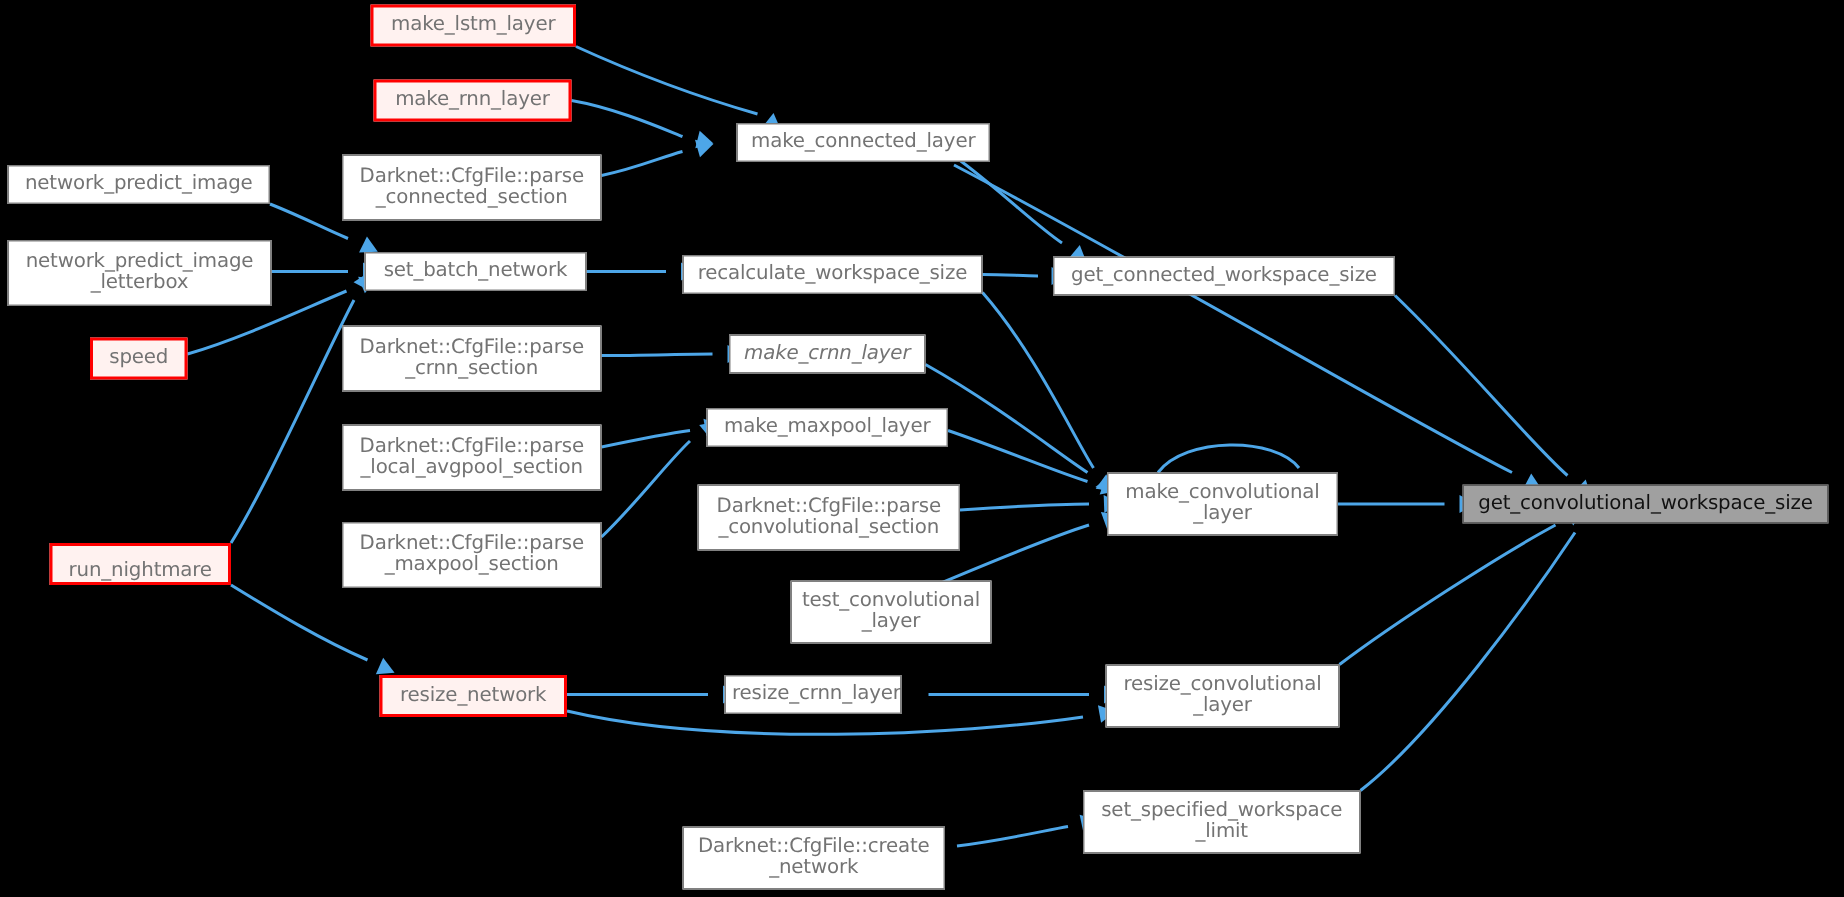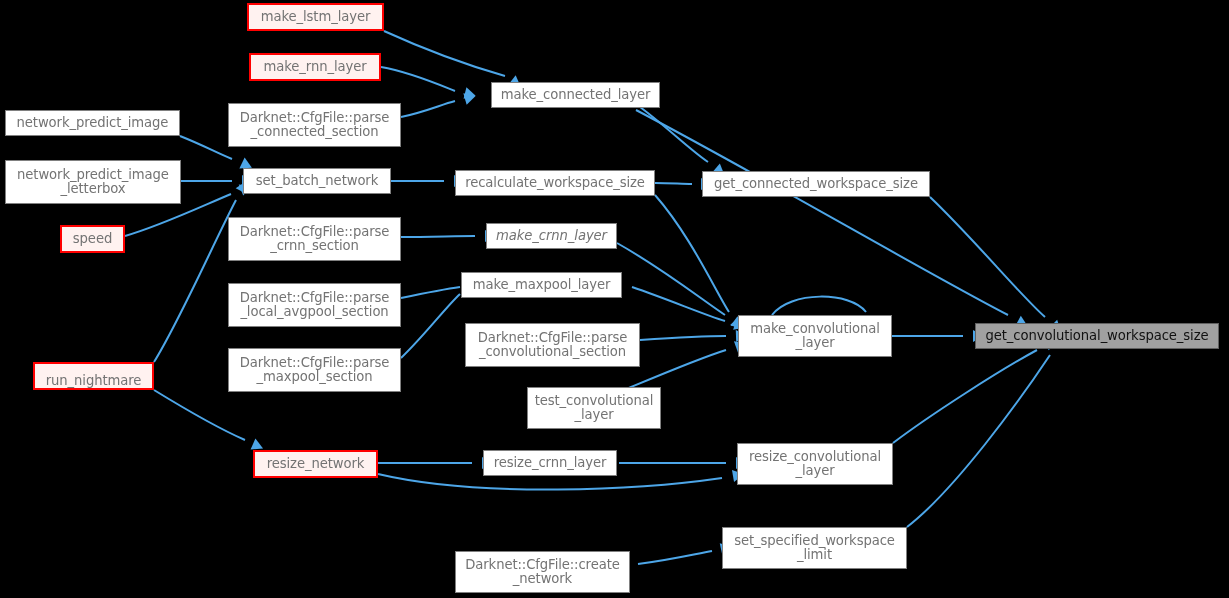--- a/index.html
+++ b/index.html
@@ -122,32 +122,32 @@
       </div>
       <div class="node" style="left: 467px; top: 82px; width: 169px; height: 26px; margin-left: 24px;">
         <span>make_connected_layer</span>
       </div>
       <div class="node" style="left: 455px; top: 170px; width: 200px; height: 26px;">
         <span>recalculate_workspace_size</span>
       </div>
       <div class="node" style="left: 486px; top: 223px; width: 131px; height: 26px; font-style: italic;">
         <span>make_crnn_layer</span>
       </div>
-      <div class="node" style="left: 461px; top: 272px; width: 161px; height: 26px;">
+      <div class="node" style="left: 471px; top: 272px; width: 161px; height: 26px;">
         <span>make_maxpool_layer</span>
       </div>
       <div class="node" style="left: 465px; top: 323px; width: 175px; height: 44px;">
         <span>Darknet::CfgFile::parse
 _convolutional_section</span>
       </div>
       <div class="node" style="left: 479px; top: 387px; width: 134px; height: 42px; margin-left: 48px;">
         <span>test_convolutional
 _layer</span>
       </div>
-      <div class="node" style="left: 483px; top: 450px; width: 134px; height: 26px;">
+      <div class="node" style="left: 483px; top: 450px; width: 118px; height: 26px;">
         <span>resize_crnn_layer</span>
       </div>
       <div class="node" style="left: 455px; top: 551px; width: 175px; height: 42px;">
         <span>Darknet::CfgFile::create
 _network</span>
       </div>
       <div class="node" style="left: 702px; top: 171px; width: 228px; height: 26px;">
         <span>get_connected_workspace_size</span>
       </div>
       <div class="node" style="left: 738px; top: 315px; width: 154px; height: 42px;">

